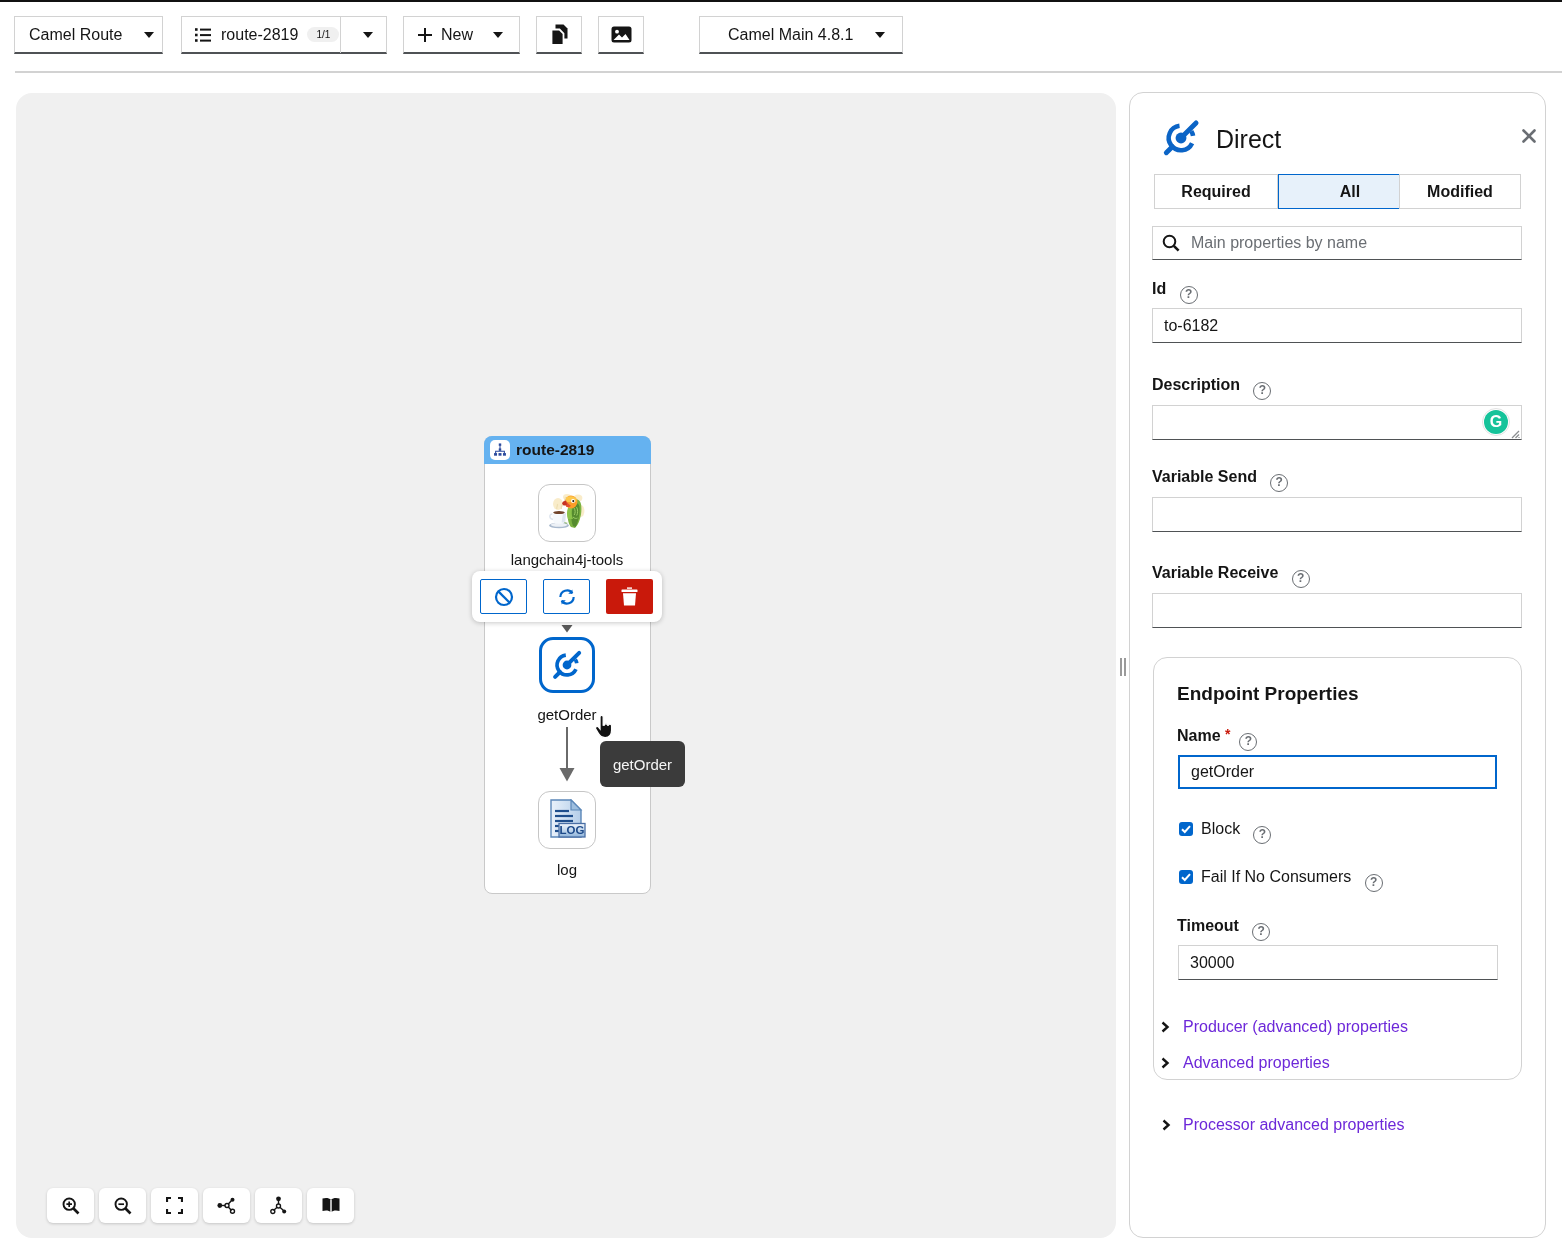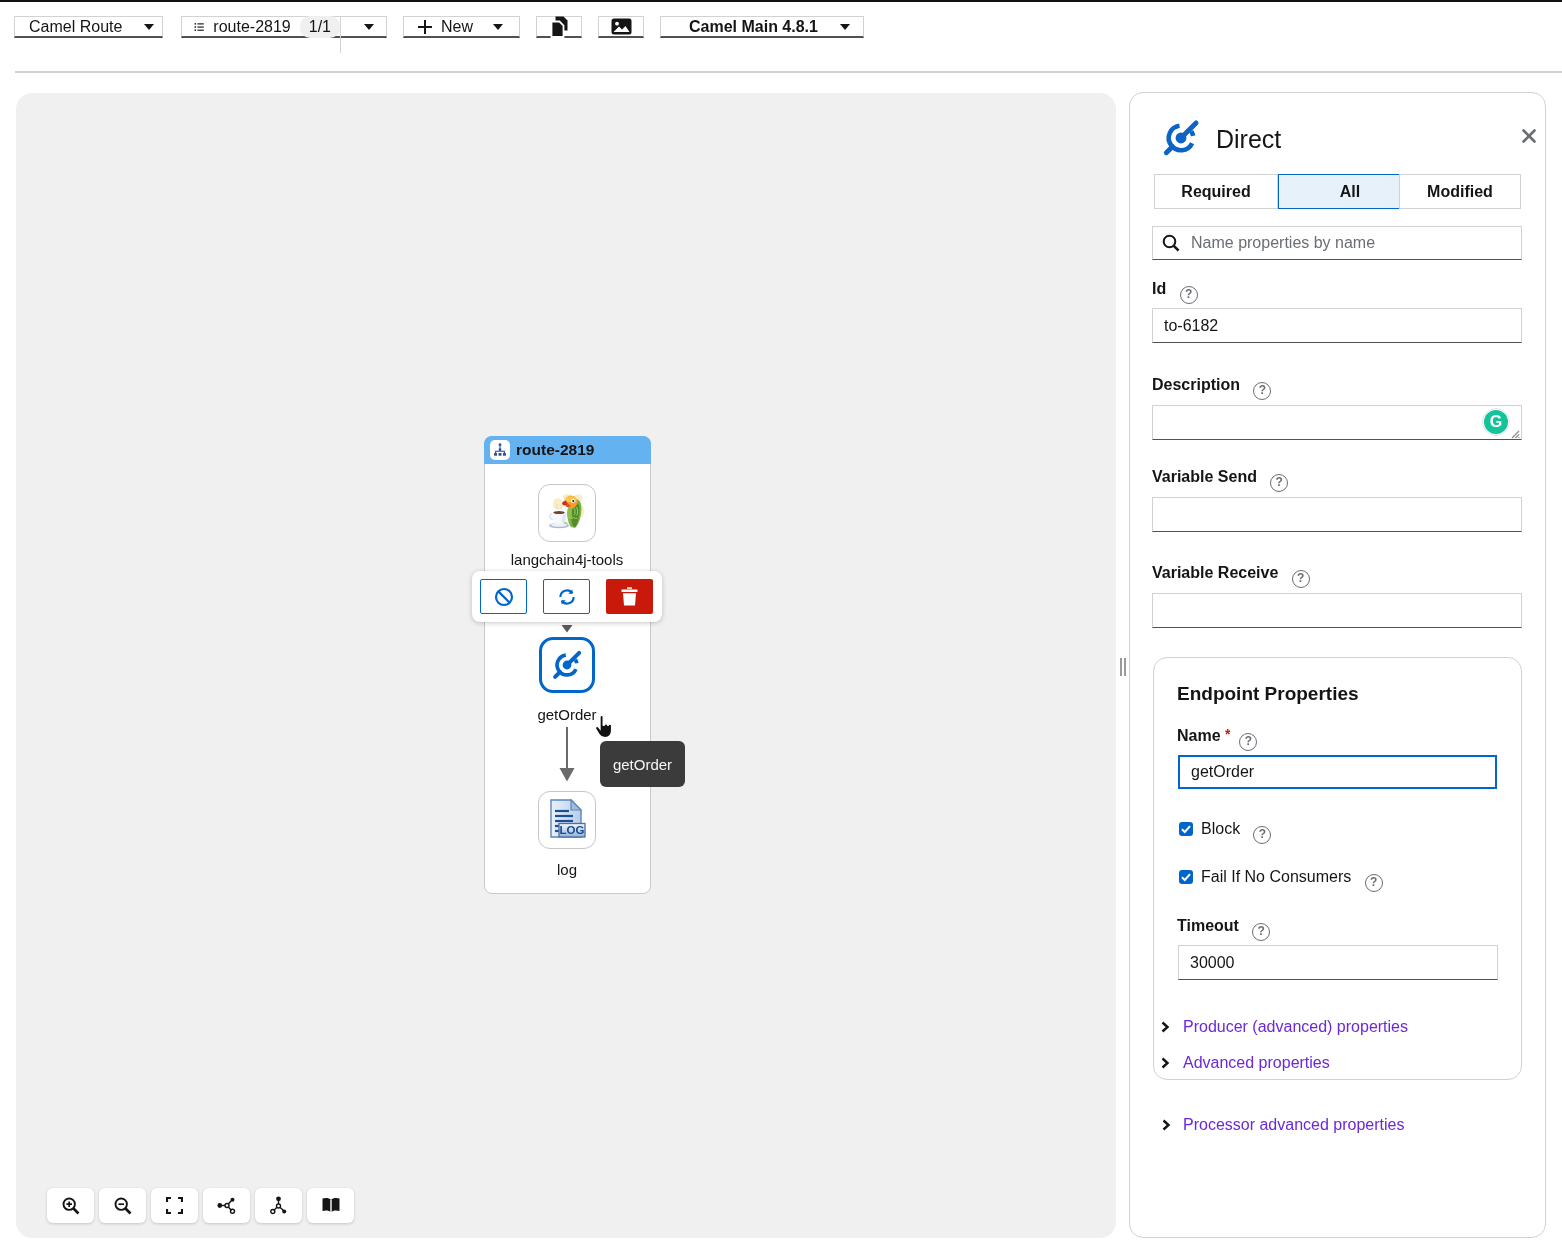--- a/index.html
+++ b/index.html
@@ -1,18 +1,18 @@
 <!DOCTYPE html>
 <html><head>
 <meta charset="utf-8">
 <style>
   * { margin:0; padding:0; box-sizing:border-box; }
   html,body { width:1562px; height:1255px; background:#fff; font-family:"Liberation Sans", sans-serif; color:#151515; overflow:hidden; }
   .abs { position:absolute; }
-  .btn { position:absolute; top:16px; height:22px; background:#fff; border:1px solid #d2d2d2; border-bottom:2px solid #4f5255; display:flex; align-items:center; font-size:16px; color:#151515; white-space:nowrap; }
+  .btn { position:absolute; top:16px; height:38px; background:#fff; border:1px solid #d2d2d2; border-bottom:2px solid #4f5255; display:flex; align-items:center; font-size:16px; color:#151515; white-space:nowrap; }
   .caret { width:0; height:0; border-left:5px solid transparent; border-right:5px solid transparent; border-top:6px solid #151515; display:inline-block; }
   .node { position:absolute; background:#fff; border:1px solid #c6c6c6; border-radius:12px; display:flex; align-items:center; justify-content:center; }
   .nlabel { position:absolute; width:200px; text-align:center; font-size:15px; color:#151515; }
   .qicon { display:inline-block; width:18px; height:18px; border:1.8px solid #6a6e73; border-radius:50%; color:#6a6e73; font-size:12px; font-weight:700; text-align:center; line-height:14.5px; vertical-align:-3.5px; }
   .flabel { position:absolute; font-size:16px; font-weight:700; color:#151515; }
   .finput { position:absolute; background:#fff; border:1px solid #d2d2d2; border-bottom:1px solid #4f5255; font-size:16px; color:#151515; display:flex; align-items:center; padding-left:11px; }
   .link { position:absolute; font-size:16px; color:#6d28d9; }
   .chev { position:absolute; width:12px; height:12px; }
   .cb { position:absolute; width:14px; height:14px; background:#0066cc; border-radius:3px; }
 </style>
@@ -28,21 +28,21 @@
       <g fill="#151515">
         <rect x="1" y="2.2" width="2.6" height="2.6"></rect>
         <rect x="6" y="2.6" width="11" height="2"></rect>
         <rect x="1" y="7.7" width="2.6" height="2.6"></rect>
         <rect x="6" y="8.1" width="11" height="2"></rect>
         <rect x="1" y="13.2" width="2.6" height="2.6"></rect>
         <rect x="6" y="13.6" width="11" height="2"></rect>
       </g>
     </svg>
   route-2819
-  <span style="background:#f0f0f0;border-radius:10px;font-size:16px;padding:2px 9px;margin-left:9px;color:#151515;">1/1</span>
+  <span style="background:#f0f0f0;border-radius:10px;font-size:10px;padding:2px 9px;margin-left:9px;color:#151515;">1/1</span>
   <span style="position:absolute;left:158px;top:0;width:1px;height:36px;background:#d2d2d2;"></span>
   <span class="caret" style="margin-left:24px;"></span>
 </div>
 
 <div class="btn" style="left:403px;width:117px;padding:0 14px;">
   <svg width="14" height="14" viewBox="0 0 14 14" style="margin-right:9px;">
       <path d="M6 0h2v6h6v2H8v6H6V8H0V6h6z" fill="#151515"></path>
     </svg>
   New<span class="caret" style="margin-left:20px;"></span>
 </div>
@@ -55,21 +55,21 @@
 </div>
 
 <div class="btn" style="left:598px;width:46px;justify-content:center;">
   <svg width="21" height="17" viewBox="0 0 21 17">
       <rect x="0.5" y="0.5" width="20" height="16" rx="2.5" fill="#151515"></rect>
       <circle cx="6" cy="5.7" r="1.9" fill="#fff"></circle>
       <path d="M2.5 14 L8 8.5 L11 11.5 L14.5 8 L18.5 14 Z" fill="#fff"></path>
     </svg>
 </div>
 
-<div class="btn" style="left:660px;width:204px;padding:0 20px;font-weight:bold;">
+<div class="btn" style="left:699px;width:204px;padding:0 20px;">
   <svg width="23" height="23" viewBox="0 0 24 24" style="margin-right:8px;">
     <circle cx="12" cy="12" r="12" fill="#EC9A3C"></circle>
     <path d="M12 0 a12 12 0 0 1 12 12 a12 12 0 0 1 -6 10.4 C15 19 13.5 14 16 9 C17.5 6 16 2 12 0 Z" fill="#E97826"></path>
     <path d="M3 14 C6 11 9 8 13 7.5 C16 7.2 18 8.5 18.5 11 C17 16 13 20 8.5 20.5 C5.5 19.5 3.5 17 3 14 Z" fill="#fff"></path>
     <path d="M3 14 C6 11 9 8 13 7.5 L13.5 10.5 C10 11.5 7.5 13.5 6.5 17.5 Z" fill="#EC9A3C"></path>
     <circle cx="15.8" cy="8.8" r="1.8" fill="#46423c"></circle>
   </svg>
   Camel Main 4.8.1<span class="caret" style="margin-left:22px;"></span>
 </div>
 
@@ -282,21 +282,21 @@
     <g stroke="#6a6e73" stroke-width="2.6" stroke-linecap="round">
       <path d="M2.5 2.5 L13.5 13.5"></path>
       <path d="M13.5 2.5 L2.5 13.5"></path>
     </g>
   </svg>
 
 <div class="abs" style="left:1154px;top:174px;width:124px;height:35px;background:#fff;border:1px solid #d2d2d2;display:flex;align-items:center;justify-content:center;font-size:16px;font-weight:700;">Required</div>
 <div class="abs" style="left:1278px;top:174px;width:144px;height:35px;background:#e7f1fa;border:1.5px solid #0066cc;display:flex;align-items:center;justify-content:center;font-size:16px;font-weight:700;">All</div>
 <div class="abs" style="left:1399px;top:174px;width:122px;height:35px;background:#fff;border:1px solid #d2d2d2;display:flex;align-items:center;justify-content:center;font-size:16px;font-weight:700;">Modified</div>
 
-<div class="finput" style="left:1152px;top:226px;width:370px;height:34px;color:#6a6e73;padding-left:38px;">Name properties by name</div>
+<div class="finput" style="left:1152px;top:226px;width:370px;height:34px;color:#6a6e73;padding-left:38px;">Main properties by name</div>
 <svg class="abs" style="left:1162px;top:234px;" width="18" height="18" viewBox="0 0 18 18">
     <circle cx="7.5" cy="7.5" r="5.8" fill="none" stroke="#151515" stroke-width="2"></circle>
     <path d="M11.8 11.8 L16.6 16.6" stroke="#151515" stroke-width="2.6"></path>
   </svg>
 
 <div class="flabel" style="left:1152px;top:280px;">Id&nbsp;&nbsp;&nbsp;<span class="qicon">?</span></div>
 <div class="finput" style="left:1152px;top:308px;width:370px;height:35px;">to-6182</div>
 
 <div class="flabel" style="left:1152px;top:376px;">Description&nbsp;&nbsp;&nbsp;<span class="qicon">?</span></div>
 <div class="finput" style="left:1152px;top:405px;width:370px;height:35px;"></div>

